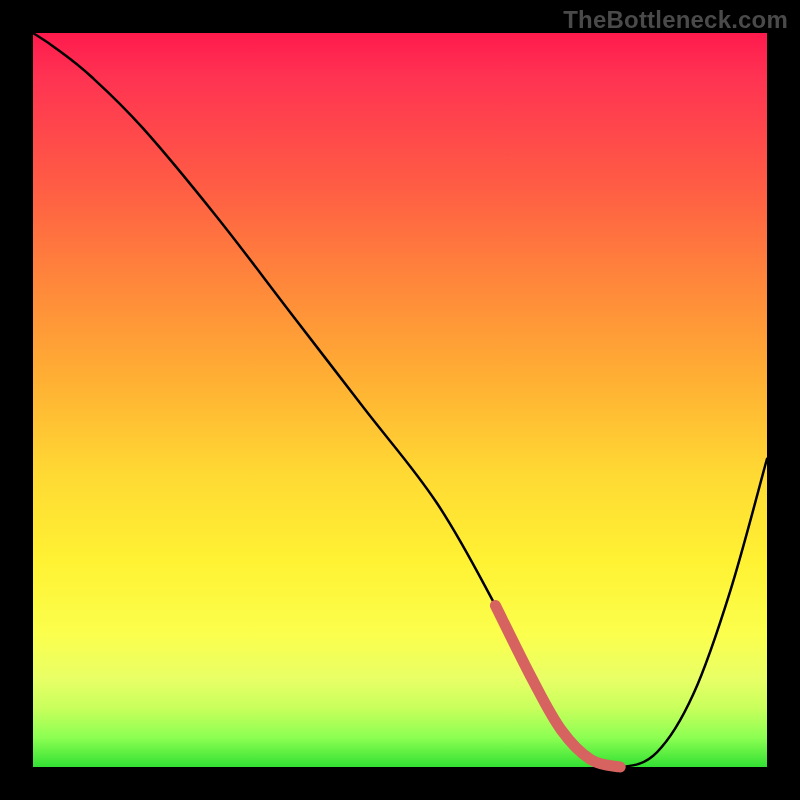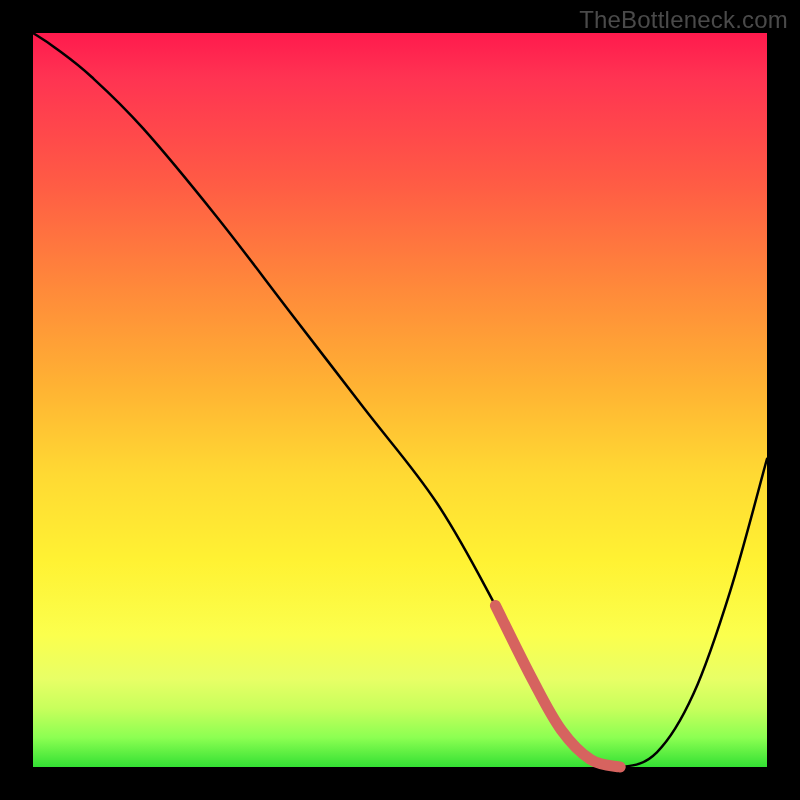--- a/index.html
+++ b/index.html
@@ -39,21 +39,21 @@
       #8cff52 96%,
       #33e033 100%
     );
   }
   .watermark {
     position: absolute;
     top: 6px;
     right: 12px;
     color: #4a4a4a;
     font-size: 24px;
-    font-weight: 400;
+    font-weight: 700;
     letter-spacing: 0.2px;
     user-select: none;
   }
   svg.curve {
     position: absolute;
     left: 0;
     top: 0;
     width: 734px;
     height: 734px;
     overflow: visible;

